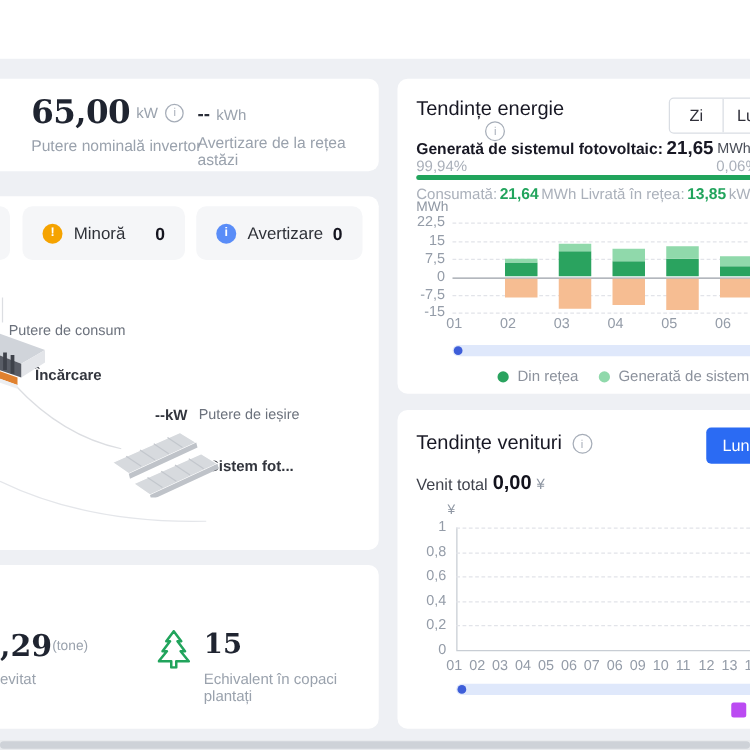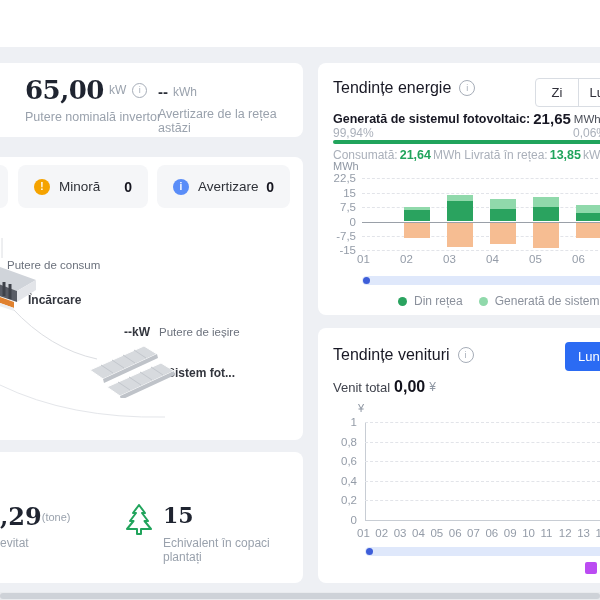--- a/index.html
+++ b/index.html
@@ -150,21 +150,21 @@
     <div class="abs env-label" style="left:40px;top:84px;">evitat</div>
 
     <svg class="abs" style="left:166px;top:52px;" width="26" height="31" viewBox="0 0 26 31">
       <path d="M13,1 L19,9 L16,9 L22,17 L18.5,17 L25,25 L15,25 L15,30 L11,30 L11,25 L1,25 L7.5,17 L4,17 L10,9 L7,9 Z" fill="none" stroke="#21A45C" stroke-width="2" stroke-linejoin="round"></path>
     </svg>
     <div class="abs env-value" style="left:203px;top:50px;font-size:22px;">15</div>
     <div class="abs env-label" style="left:203px;top:84px;">Echivalent în copaci plantați</div>
   </div>
 
   <div class="card" style="left:318px;top:63px;width:330px;height:252px;">
-    <div class="abs row" style="left:15px;top:16px;">
+    <div class="abs row" style="left:15px;top:16px;flex-direction:column;">
       <span class="card-title">Tendințe energie</span>
       <span class="info-icon" style="width:14px;height:14px;line-height:14px;margin-left:8px;">i</span>
     </div>
     <div class="seg-group" style="left:217px;top:15px;">
       <div class="seg-btn">Zi</div>
       <div class="seg-btn">Lună</div>
     </div>
 
     <div class="abs row" style="left:15px;top:47px;">
       <span class="gen-label">Generată de sistemul fotovoltaic:</span>

